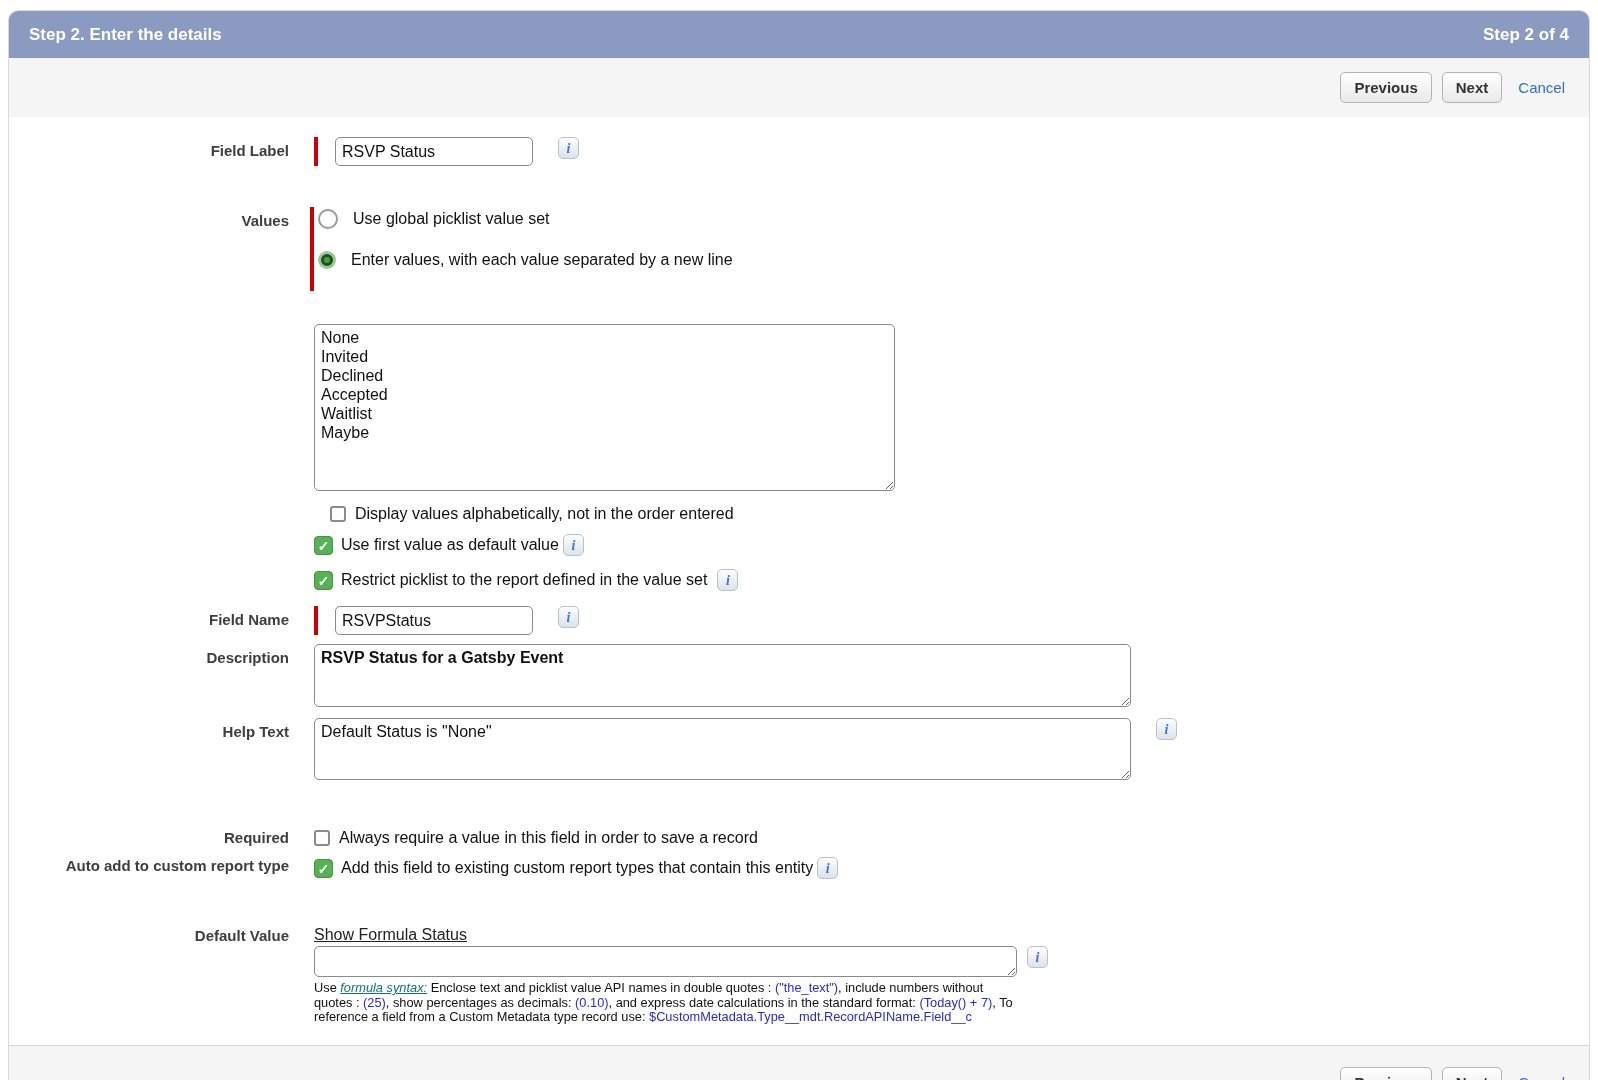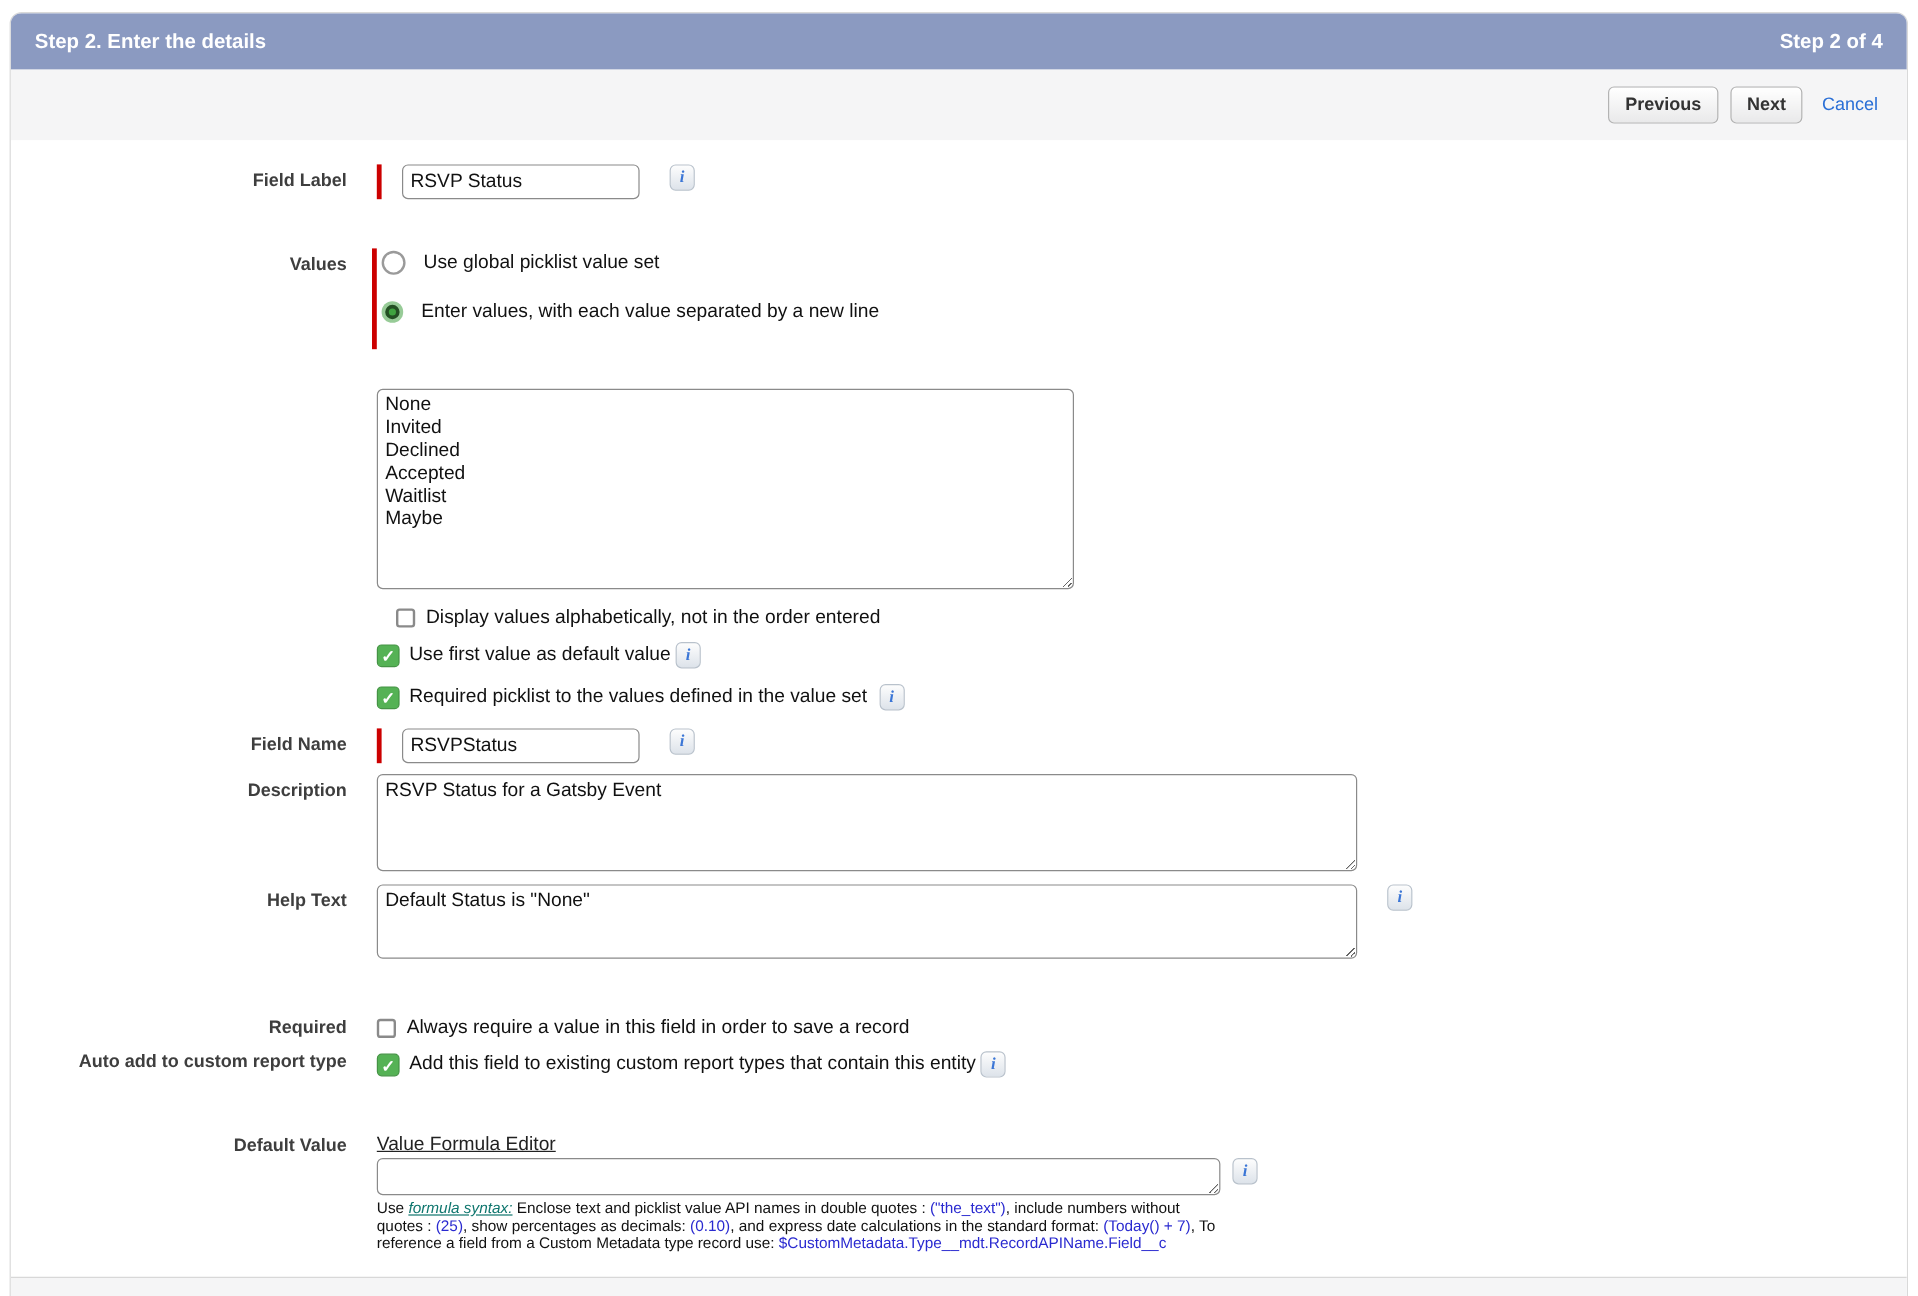--- a/index.html
+++ b/index.html
@@ -219,39 +219,39 @@
         </div>
 
         <div class="cbrow">
           <span class="cb checked">✓</span>
           <span class="cb-label">Use first value as default value</span>
           <span class="info" style="margin-left:4px;">i</span>
         </div>
 
         <div class="cbrow" style="margin-top:13px;">
           <span class="cb checked">✓</span>
-          <span class="cb-label">Required picklist to the values defined in the value set</span>
+          <span class="cb-label">Restrict picklist to the report defined in the value set</span>
           <span class="info">i</span>
         </div>
       </div>
     </div>
 
     <div class="row" style="margin-top:15px;">
       <div class="lbl">Field Name</div>
       <div class="ctrl">
         <div class="reqbar"></div>
         <input type="text" class="ti" value="RSVPStatus" style="">
         <span class="info">i</span>
       </div>
     </div>
 
     <div class="row" style="margin-top:9px;">
       <div class="lbl">Description</div>
       <div class="ctrl">
-        <textarea style="width: 817px; height: 81px;">RSVP Status for a Gatsby Event</textarea>
+        <textarea style="width: 817px; height: 63px; font-weight: bold;">RSVP Status for a Gatsby Event</textarea>
       </div>
     </div>
 
     <div class="row" style="margin-top:11px;">
       <div class="lbl">Help Text</div>
       <div class="ctrl">
         <textarea style="width: 817px; height: 62px;">Default Status is "None"</textarea>
         <span class="info">i</span>
       </div>
     </div>
@@ -273,21 +273,21 @@
           <span class="cb checked">✓</span>
           <span class="cb-label">Add this field to existing custom report types that contain this entity</span>
           <span class="info" style="margin-left:4px;">i</span>
         </div>
       </div>
     </div>
 
     <div class="row" style="margin-top:47px;">
       <div class="lbl" style="padding-top:1px;text-align:right;">Default Value</div>
       <div class="ctrl" style="display:block;">
-        <a class="formula-link">Value Formula Editor</a>
+        <a class="formula-link">Show Formula Status</a>
         <div style="display:flex;align-items:flex-start;">
           <textarea style="width: 703px; height: 31px;"></textarea>
           <span class="info">i</span>
         </div>
         <div class="note"><span>Use </span><a class="fsyntax">formula syntax:</a><span> Enclose text and picklist value API names in double quotes : </span><a>("the_text")</a><span>, include numbers without quotes : </span><a>(25)</a><span>, show percentages as decimals: </span><a>(0.10)</a><span>, and express date calculations in the standard format: </span><a>(Today() + 7)</a><span>, To reference a field from a Custom Metadata type record use: </span><a>$CustomMetadata.Type__mdt.RecordAPIName.Field__c</a></div>
       </div>
     </div>
 
   </div>
 

